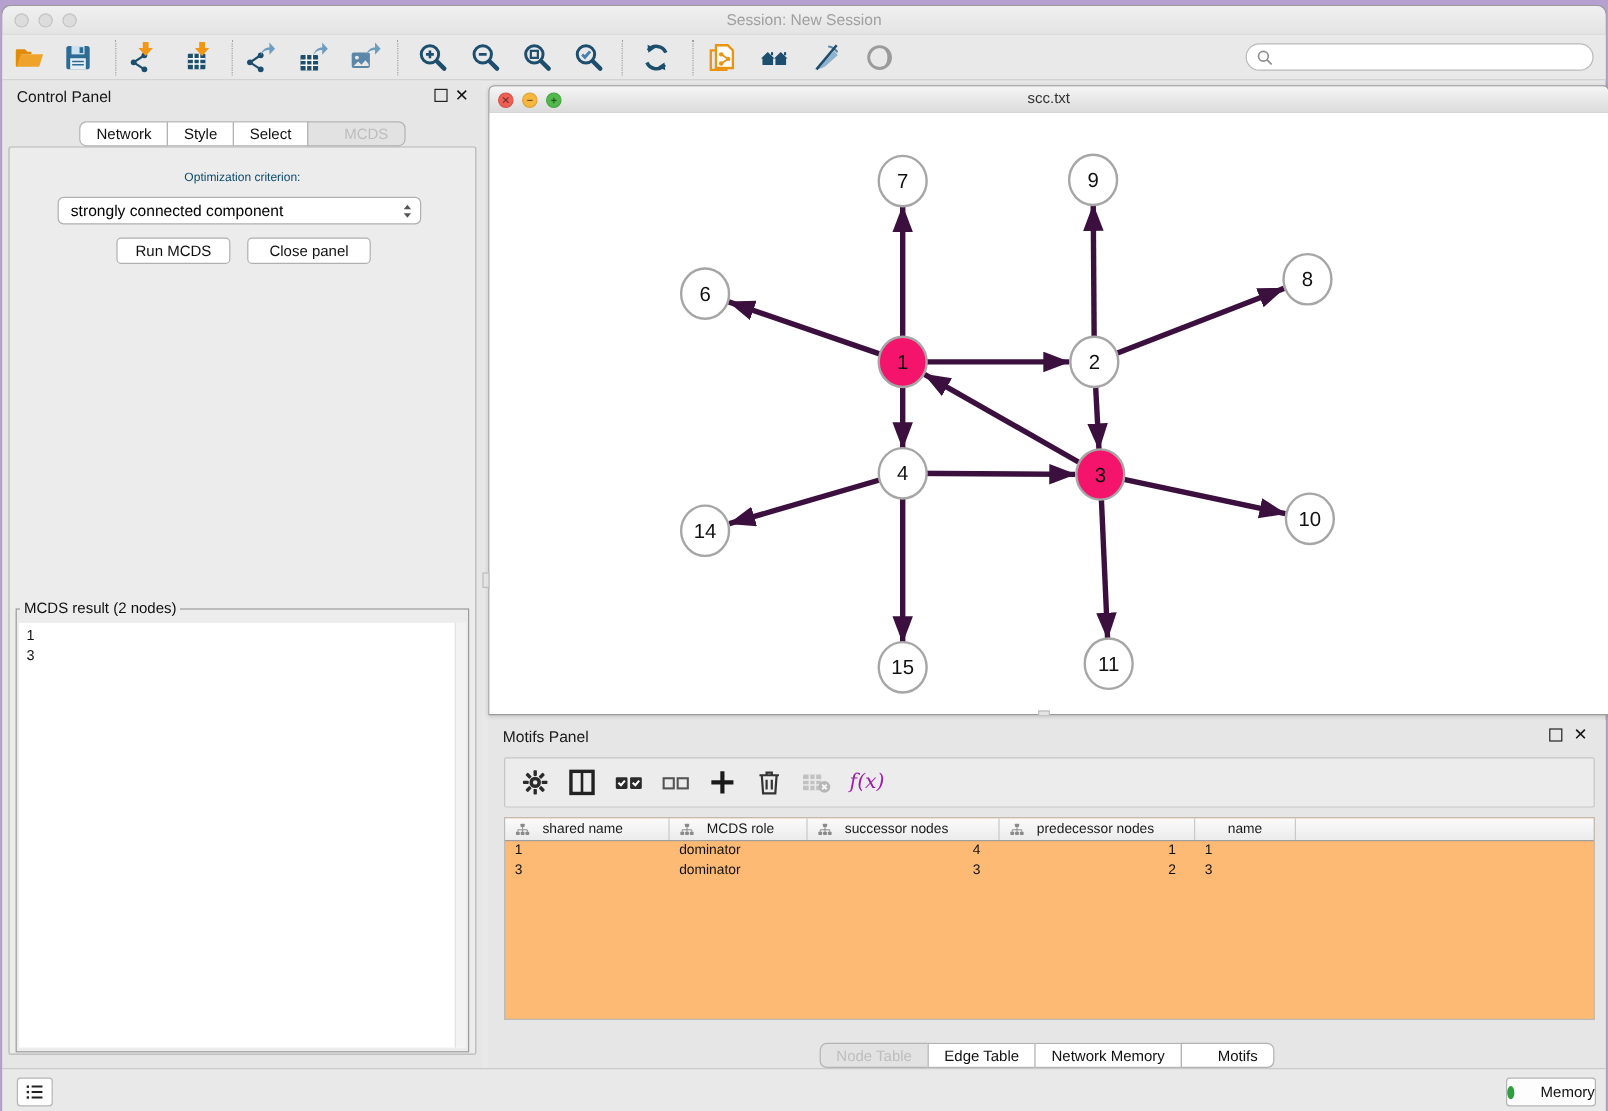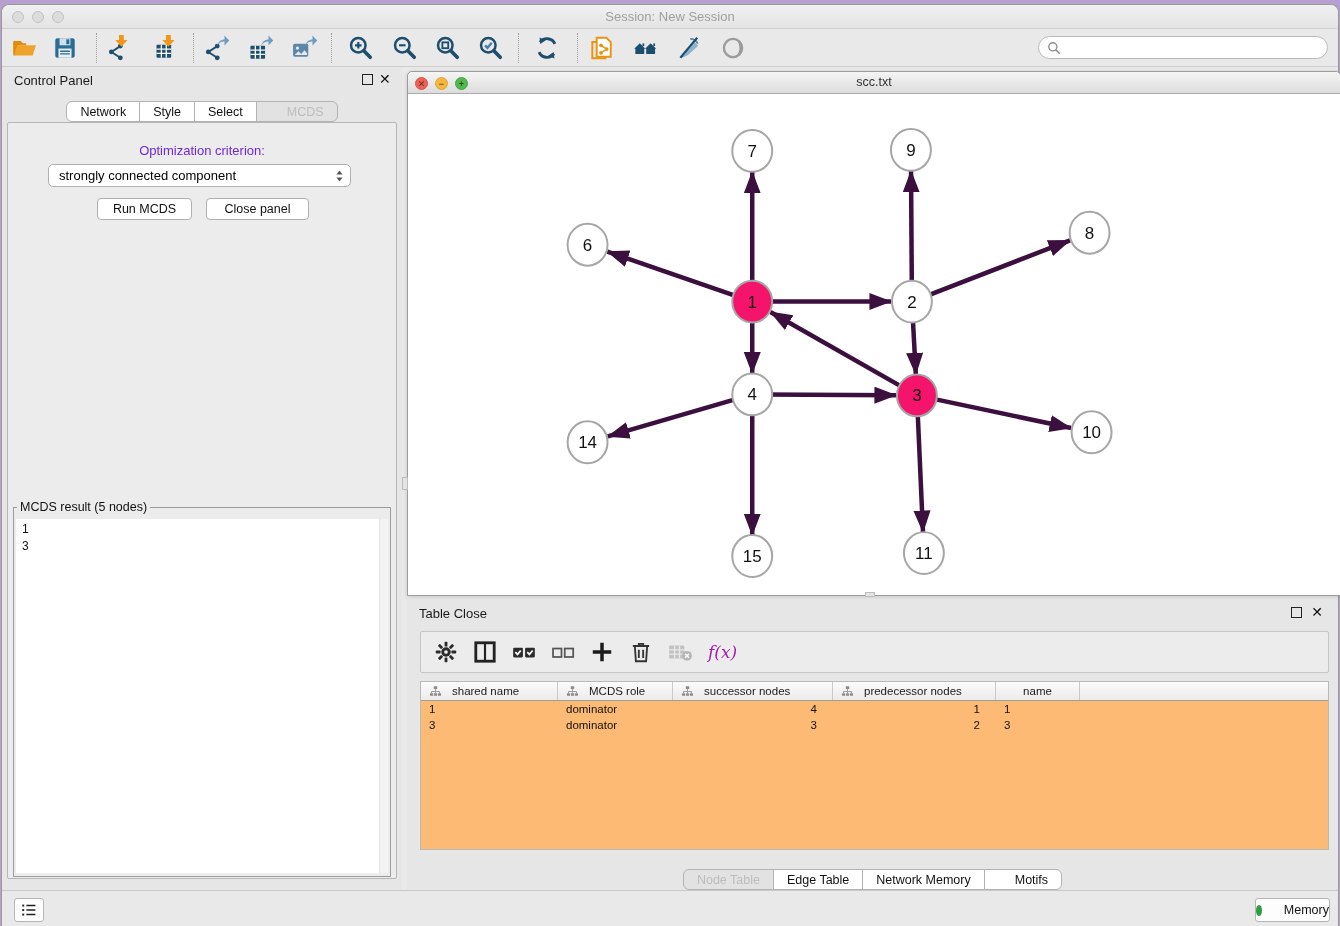--- a/index.html
+++ b/index.html
@@ -21,21 +21,21 @@
   .panel-head{position:relative;height:26px;}
   .panel-title{position:absolute;left:12px;top:6px;font-size:13px;color:#1a1a1a;}
   .float-ic{position:absolute;top:7px;width:11px;height:11px;border:1.6px solid #222;}
   .close-ic{position:absolute;top:4px;font-size:14px;font-weight:bold;color:#111;line-height:16px;}
   .tabrow{position:absolute;left:0;right:0;display:flex;justify-content:center;}
   .tab{height:21px;line-height:20px;padding:0 13px;font-size:12.5px;background:#fff;border:1px solid #b3b3b3;margin-left:-1px;color:#111;}
   .tab.first{border-radius:6px 0 0 6px;margin-left:0;}
   .tab.last{border-radius:0 6px 6px 0;padding-left:30px;}
   .tab.sel{background:#e2e2e2;color:#bdbdbd;}
   #ctrl-content{position:absolute;left:5px;right:5px;top:55px;bottom:11px;background:#ececec;border:1px solid #b6b6b6;border-radius:2px;}
-  #opt-label{position:absolute;left:0;right:0;top:20px;text-align:center;font-size:13px;color:#6d28d9;}
+  #opt-label{position:absolute;left:0;right:0;top:20px;text-align:center;font-size:10px;color:#0c4a6e;}
   #opt-select{position:absolute;left:40px;right:45px;top:41px;height:23px;background:#fff;border:1px solid #b0b0b0;border-radius:5px;display:flex;align-items:center;padding:0 6px 0 10px;font-size:13px;}
   #opt-select .spacer{flex:1;}
   .btn{position:absolute;top:75px;height:22px;background:#fff;border:1px solid #b0b0b0;border-radius:4px;font-size:12.5px;text-align:center;line-height:21px;color:#111;}
   #mcds-fieldset{position:absolute;left:5px;right:5px;top:377px;height:377px;border:1px solid #9b9b9b;margin:0;padding:0;}
   #mcds-fieldset legend{font-size:12.5px;color:#111;margin-left:3px;padding:0 3px;}
   #mcds-text{position:absolute;left:2px;right:2px;top:5px;bottom:3px;background:#fff;font-size:12px;color:#111;padding:2px 6px;line-height:17px;}
   #mcds-scroll{position:absolute;right:0;top:0;bottom:0;width:9px;background:#f3f3f3;border-left:1px solid #e2e2e2;}
   
   #netwin{position:absolute;left:405px;top:66px;width:934px;height:525px;border:1px solid #9c9c9c;border-radius:5px 5px 0 0;background:#fff;box-shadow:0 1px 4px rgba(0,0,0,.15);}
   #net-titlebar{position:absolute;left:0;right:0;top:0;height:22px;background:linear-gradient(#f5f5f5,#dcdcdc);border-bottom:1px solid #ababab;border-radius:5px 5px 0 0;}
@@ -224,21 +224,21 @@
         <span>strongly connected component</span>
         <span class="spacer"></span>
         <svg width="9" height="14" viewBox="0 0 10 14">
               <path d="M5 1l3.4 4.2H1.6z" fill="#555"></path>
               <path d="M5 13L1.6 8.8h6.8z" fill="#555"></path>
             </svg>
       </div>
       <div class="btn" style="left:89px;width:95px">Run MCDS</div>
       <div class="btn" style="left:198px;width:103px">Close panel</div>
       <fieldset id="mcds-fieldset">
-        <legend>MCDS result (5 nodes)</legend>
+        <legend>MCDS result (2 nodes)</legend>
         <div id="mcds-text">
           <div>1</div>
           <div>3</div>
           <div id="mcds-scroll"></div>
         </div>
       </fieldset>
     </div>
   </div>
 
   <div id="netwin">
@@ -317,21 +317,21 @@
               <text x="516" y="466" text-anchor="middle" font-size="17">11</text>
             </g>
           </svg>
     </div>
   </div>
   <div class="splitter-handle" style="left:400px;top:472px;width:6px;height:13px"></div>
   <div class="splitter-handle" style="left:863px;top:587px;width:10px;height:5px"></div>
 
   <div id="tablepanel">
     <div class="panel-head">
-      <span class="panel-title">Table Close</span>
+      <span class="panel-title">Motifs Panel</span>
       <span class="float-ic" style="right:36px;left:auto"></span>
       <span class="close-ic" style="right:15px;left:auto">✕</span>
     </div>
     <div id="tp-toolbar">
       <svg class="ic" viewBox="0 0 24 24">
             <g fill="#2b2b2b">
               <circle cx="12" cy="12" r="4.4"></circle>
               <rect x="10.7" y="2.6" width="2.6" height="4.4" rx=".6"></rect>
               <rect x="10.7" y="17" width="2.6" height="4.4" rx=".6"></rect>
               <rect x="10.7" y="2.6" width="2.6" height="4.4" rx=".6" transform="rotate(45 12 12)"></rect>

